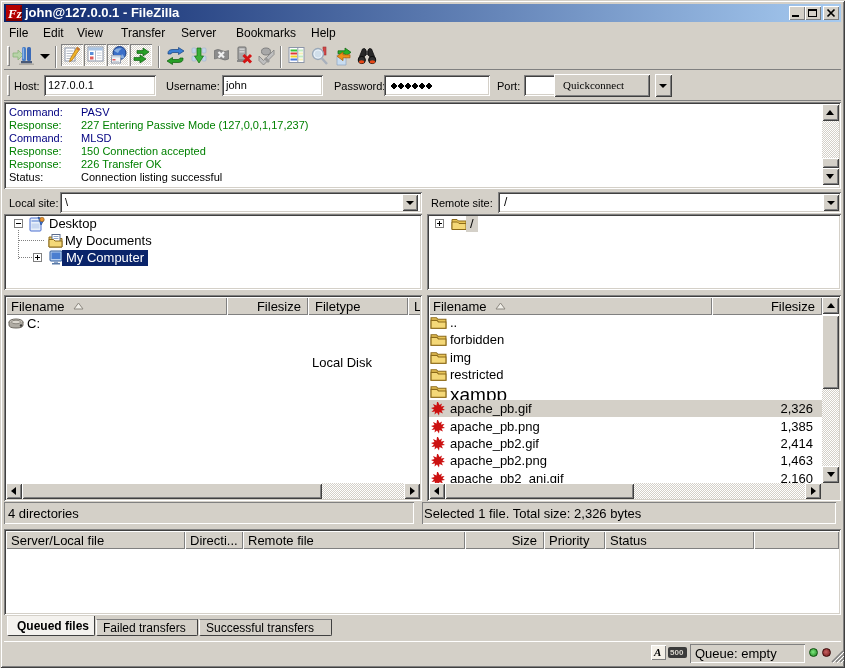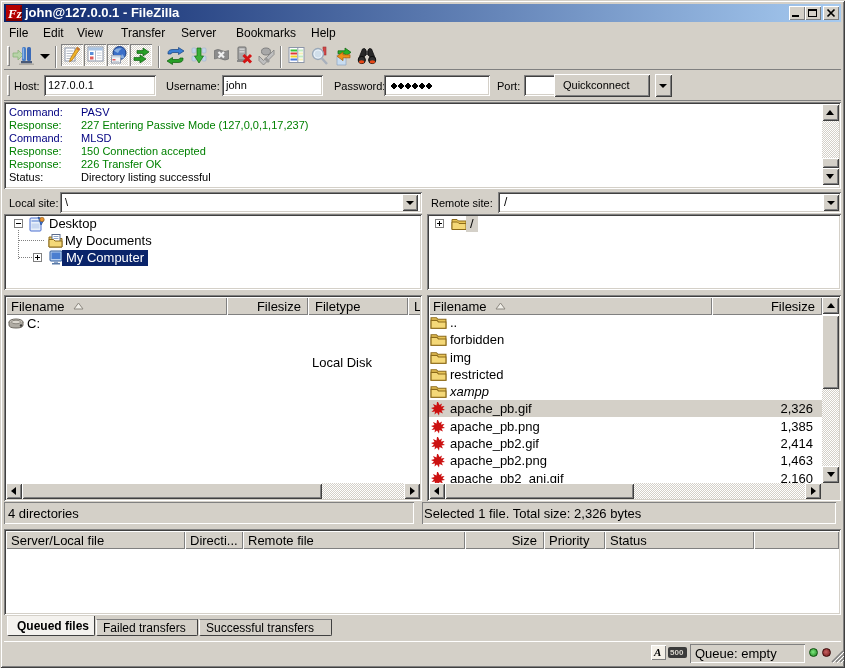--- a/index.html
+++ b/index.html
@@ -192,36 +192,36 @@
   <span class="abs" style="left:162px;top:9px;">Username:</span>
   <div class="abs field" style="left:218px;top:4px;width:101px;height:21px;">
       <span class="abs" style="left:4px;top:4px;">john</span>
     </div>
   <span class="abs" style="left:330px;top:9px;">Password:</span>
   <div class="abs field" style="left:380px;top:4px;width:106px;height:21px;">
     <div class="abs" style="left:7px;top:8px;width:42px;height:6px;background-image:radial-gradient(circle 3px at 3px 3px,#000 2.6px,transparent 2.7px);background-size:7px 6px;background-repeat:repeat-x;"></div>
   </div>
   <span class="abs" style="left:493px;top:9px;">Port:</span>
   <div class="abs field" style="left:520px;top:4px;width:47px;height:21px;"></div>
-  <div class="abs raised" style="left:550px;top:3px;width:96px;height:23px;">
+  <div class="abs raised" style="left:550px;top:3px;width:96px;height:23px;font-family:Liberation Serif, serif;">
       <span class="abs" style="left:9px;top:5px;">Quickconnect</span>
     </div>
   <div class="abs raised" style="left:651px;top:3px;width:17px;height:23px;">
     <div class="abs" style="left:4px;top:10px;width:0;height:0;border-left:4px solid transparent;border-right:4px solid transparent;border-top:4px solid #000;"></div>
   </div>
 </div>
 
 <div class="abs whitebox" style="left:4px;top:102px;width:837px;height:87px;"></div>
 <div class="abs" style="left:9px;top:106px;">
   <div class="logline"><span style="color:#000080;">Command:</span><span class="logval" style="color:#000080;">PASV</span></div>
   <div class="logline"><span style="color:#008000;">Response:</span><span class="logval" style="color:#008000;">227 Entering Passive Mode (127,0,0,1,17,237)</span></div>
   <div class="logline"><span style="color:#000080;">Command:</span><span class="logval" style="color:#000080;">MLSD</span></div>
   <div class="logline"><span style="color:#008000;">Response:</span><span class="logval" style="color:#008000;">150 Connection accepted</span></div>
   <div class="logline"><span style="color:#008000;">Response:</span><span class="logval" style="color:#008000;">226 Transfer OK</span></div>
-  <div class="logline"><span style="color:#000;">Status:</span><span class="logval" style="color:#000;">Directory listing successful</span></div>
+  <div class="logline"><span style="color:#000;">Status:</span><span class="logval" style="color:#000;">Connection listing successful</span></div>
 </div>
 
 <div class="abs" style="left:822px;top:104px;width:17px;height:81px;">
   <div class="abs arrbtn" style="left:0;top:0;width:17px;height:17px;"></div>
   <div class="abs" style="left:4px;top:6px;width:0;height:0;border-left:4.5px solid transparent;border-right:4.5px solid transparent;border-bottom:5px solid #000;"></div>
   <div class="abs sbtrack" style="left:0;top:17px;width:17px;height:37px;"></div>
   <div class="abs thumb" style="left:0;top:54px;width:17px;height:10px;"></div>
   <div class="abs arrbtn" style="left:0;top:64px;width:17px;height:17px;"></div>
   <div class="abs" style="left:4px;top:70px;width:0;height:0;border-left:4.5px solid transparent;border-right:4.5px solid transparent;border-top:5px solid #000;"></div>
 </div>
@@ -376,21 +376,21 @@
           <path d="M1 2.5 L1 12.5 L15 12.5 L15 4 L7.5 4 L6 2.5 Z" fill="#e8c558" stroke="#8c6a1a"></path>
           <path d="M1 5 L6.5 5 L8 6.5 L15 6.5 L15 12.5 L1 12.5 Z" fill="#f4d878" stroke="#8c6a1a"></path>
         </svg>
         <span style="position:absolute;left:21px;top:1px;font-size:13px;">restricted</span>
       </div>
     <div style="position:absolute;left:0;top:69px;width:393px;height:17px;">
         <svg style="position:absolute;left:1px;top:1px;" width="17" height="16" viewBox="0 0 16 15">
           <path d="M1 2.5 L1 12.5 L15 12.5 L15 4 L7.5 4 L6 2.5 Z" fill="#e8c558" stroke="#8c6a1a"></path>
           <path d="M1 5 L6.5 5 L8 6.5 L15 6.5 L15 12.5 L1 12.5 Z" fill="#f4d878" stroke="#8c6a1a"></path>
         </svg>
-        <span style="position:absolute;left:21px;top:1px;font-size:13px;font-style:italic;">xampp</span>
+        <span style="position:absolute;left:21px;top:1px;font-size:19px;">xampp</span>
       </div>
     <div style="position:absolute;left:0;top:86px;width:393px;height:17px;background:#d4d0c8;">
         <svg style="position:absolute;left:1px;top:1px;" width="16" height="16" viewBox="0 0 16 16">
           <path d="M8 1 L9.5 4 L12 2.5 L11 5.5 L14.5 5 L12.5 7.5 L15 9 L11.5 9.5 L13 12.5 L9.5 11 L9 14.5 L7 11.5 L4.5 13.5 L5 10.5 L1.5 11 L4 8.5 L1 7 L4.5 6 L3 3 L6.5 4.5 L7 1 Z" fill="#cc1111"></path>
         </svg>
         <span style="position:absolute;left:21px;top:1px;font-size:13px;">apache_pb.gif</span>
         <span style="position:absolute;right:9px;top:1px;font-size:13px;">2,326</span>
       </div>
     <div style="position:absolute;left:0;top:104px;width:393px;height:17px;">
         <svg style="position:absolute;left:1px;top:1px;" width="16" height="16" viewBox="0 0 16 16">

